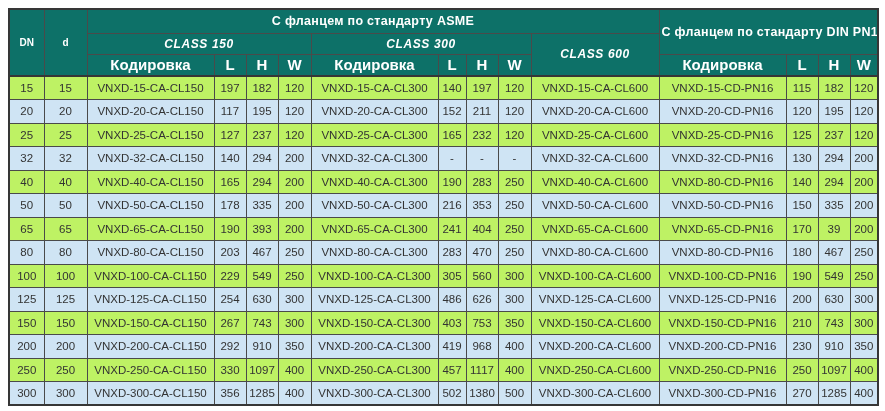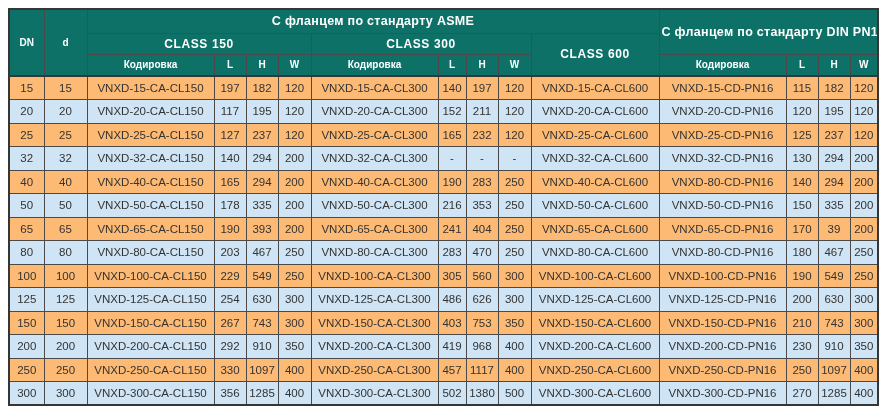--- a/index.html
+++ b/index.html
@@ -33,27 +33,27 @@
     white-space: nowrap;
     overflow: hidden;
   }
   .spec thead th {
     background: var(--teal);
     color: #ffffff;
     font-weight: 600;
   }
   .spec thead { border-bottom: 2px solid var(--outer); }
   .row1 { height: 24px; }
-  .row2 { height: 21px; }
+  .row2 { height: 21px; font-style: italic; }
   .row3 { height: 22px; }
   .title-cell { font-size: 12.5px; letter-spacing: 0.3px; }
   .class-cell { font-size: 12px; letter-spacing: 0.6px; }
-  .sub-cell   { font-size: 10px; }
+  .sub-cell   { font-size: 15px; }
   .corner-cell{ font-size: 10px; }
-  .spec tbody tr { height: 23.5px; background: #fdba74; }
+  .spec tbody tr { height: 23.5px; background: #bef264; }
   .spec tbody tr.alt { background: var(--alt); }
   .spec td {
     font-size: 11.5px;
     color: var(--text);
   }
   .bl2 { border-left-width: 2px; border-left-color: var(--outer); }
 </style>
 </head>
 <body>
 

